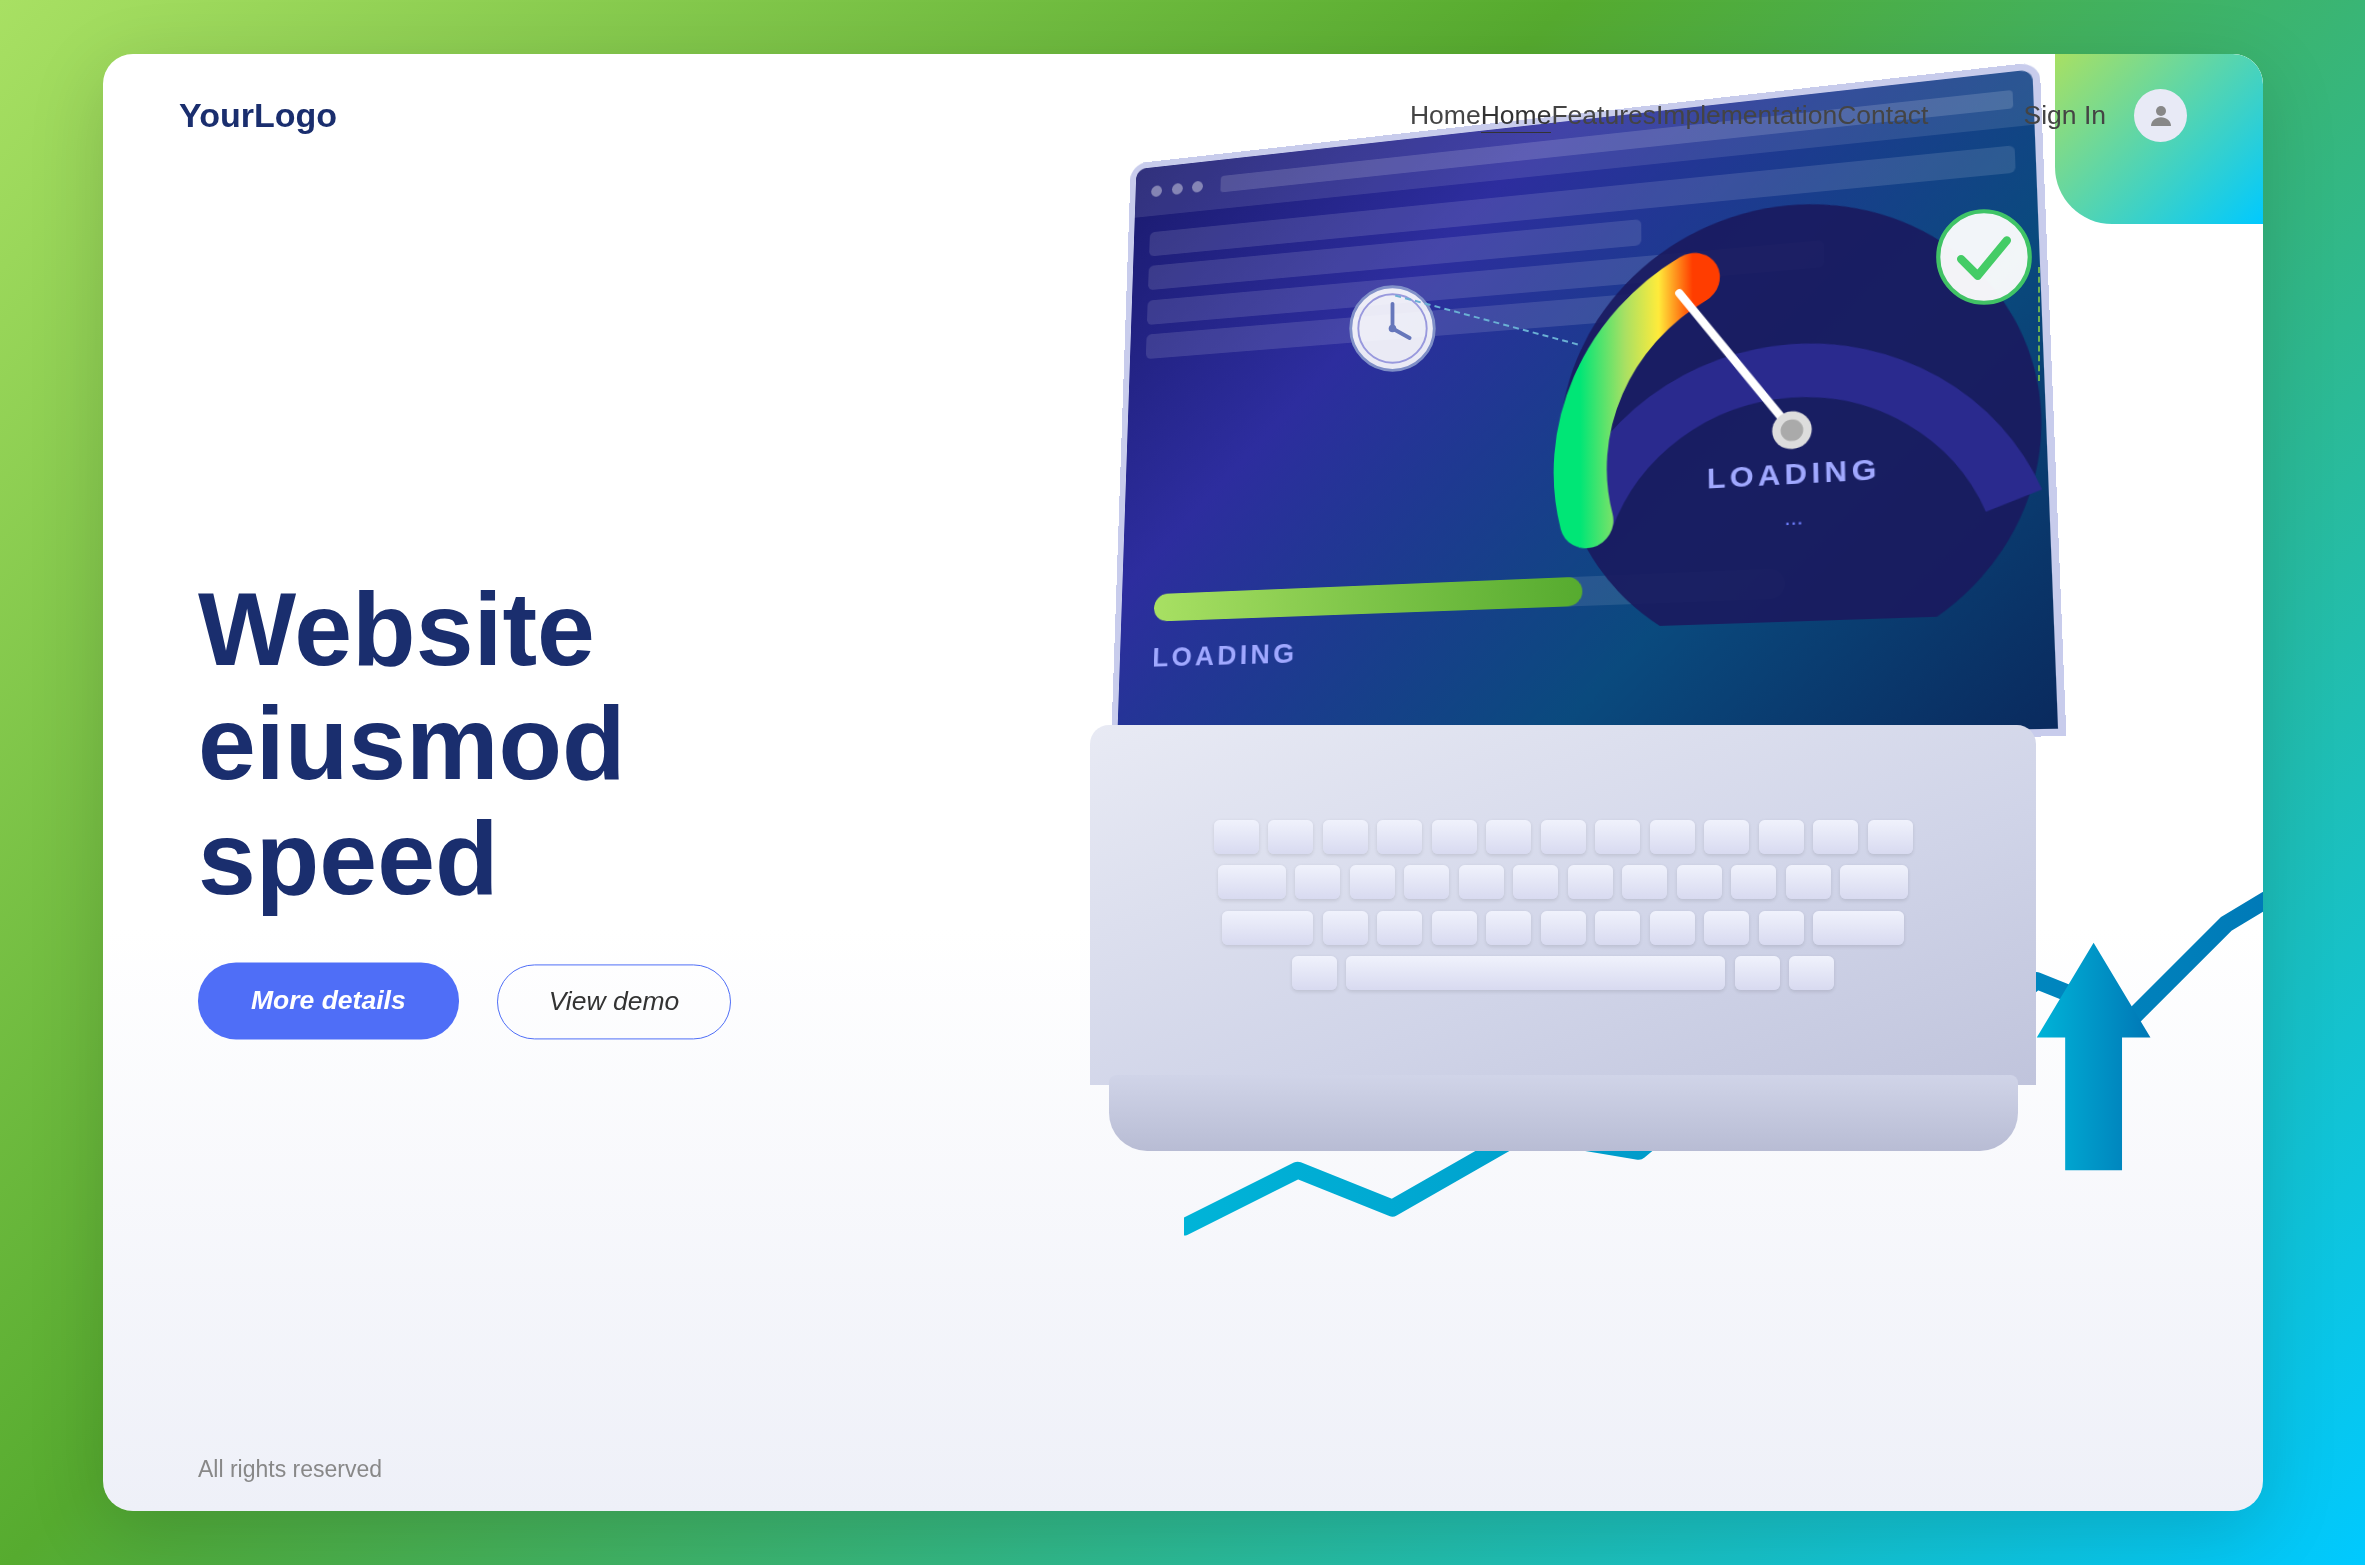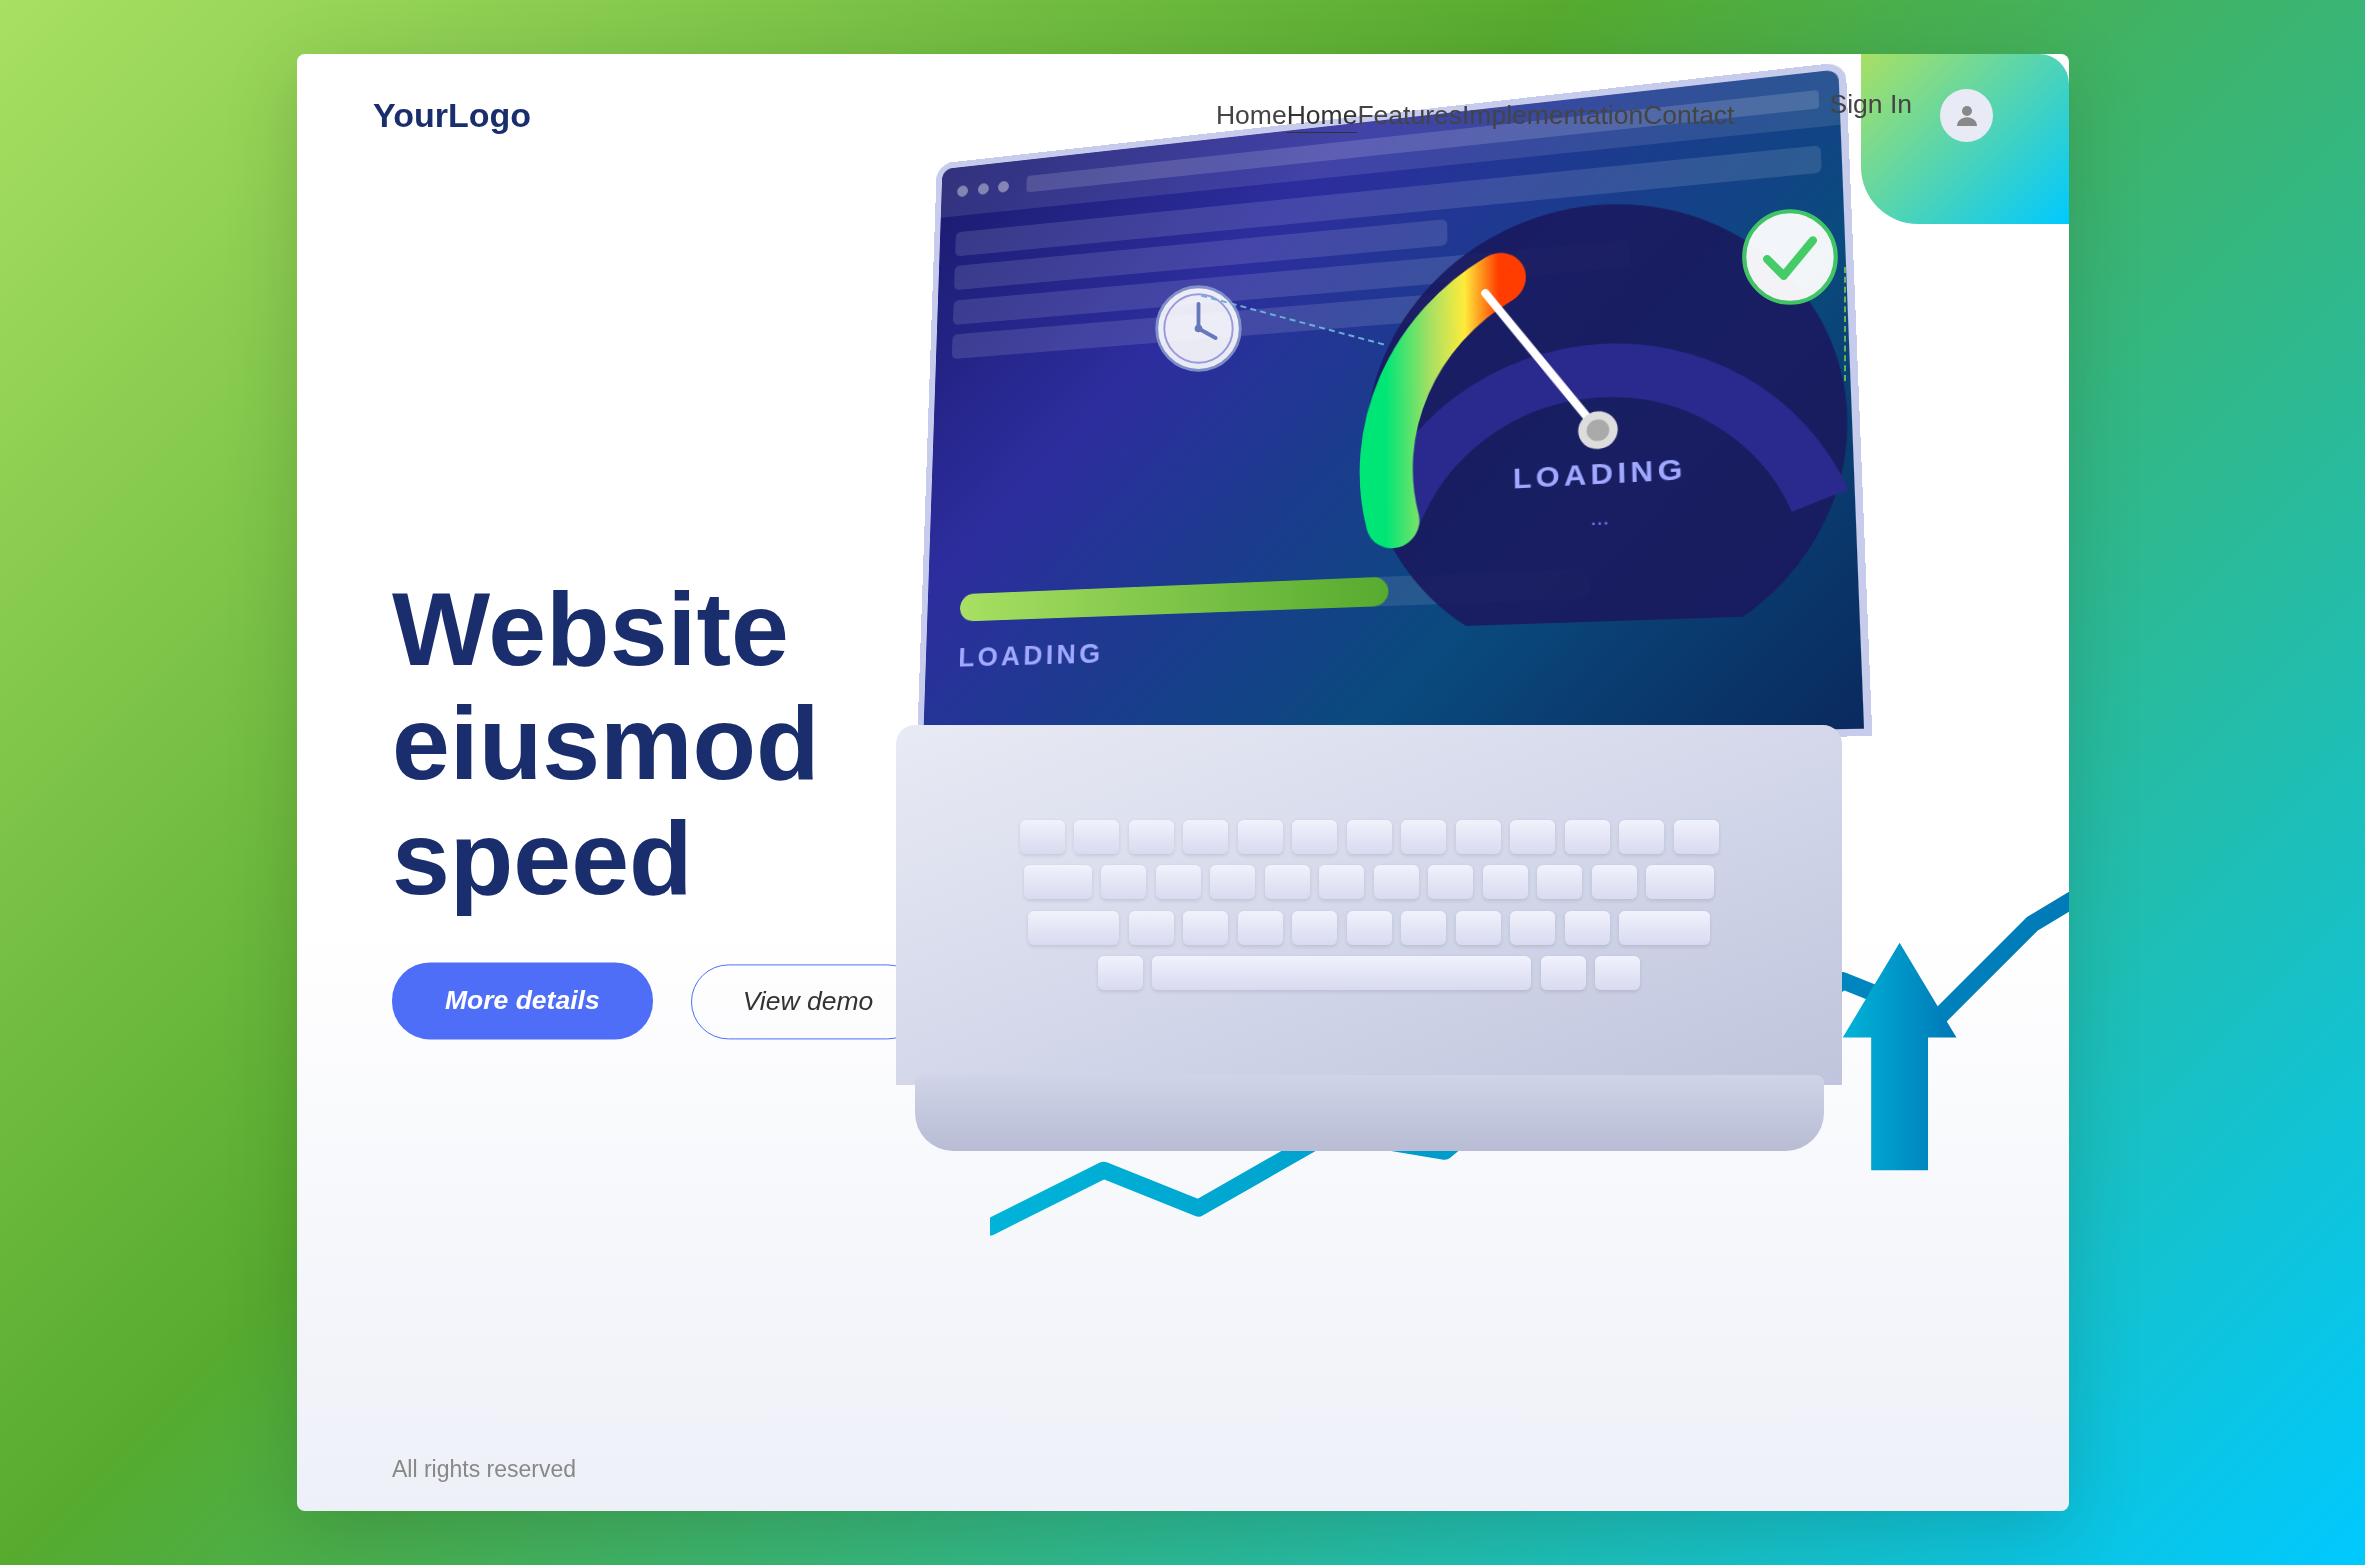--- a/index.html
+++ b/index.html
@@ -8,24 +8,24 @@
       height: 1565px;
       background: linear-gradient(135deg, #a8e063 0%, #56ab2f 40%, #00c9ff 100%);
       display: flex;
       align-items: center;
       justify-content: center;
       font-family: 'Segoe UI', Arial, sans-serif;
       overflow: hidden;
     }
 
     .page-wrapper {
-      width: 1772px;
+      width: 2160px;
       height: 1457px;
       background: #fff;
-      border-radius: 8px;
+      border-radius: 30px;
       position: relative;
       overflow: hidden;
       box-shadow: 0 19px 76px rgba(0,0,0,0.15);
       background: linear-gradient(180deg, #ffffff 60%, #eef0f8 100%);
     }
 
     
     .corner-decoration {
       position: absolute;
       top: 0;
@@ -72,20 +72,21 @@
 
     .nav-links li.active a {
       color: #333;
       font-weight: 500;
       border-bottom: 1.9px solid #333;
       padding-bottom: 1.9px;
     }
 
     .nav-right {
       display: flex;
+      align-items: center;
       gap: 28px;
     }
 
     .sign-in {
       font-size: 26.5px;
       color: #444;
       text-decoration: none;
       font-weight: 400;
     }
 

